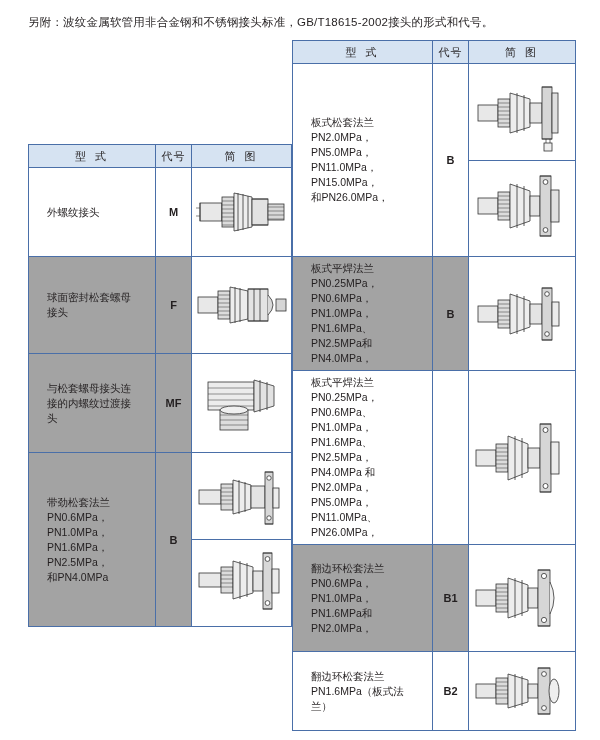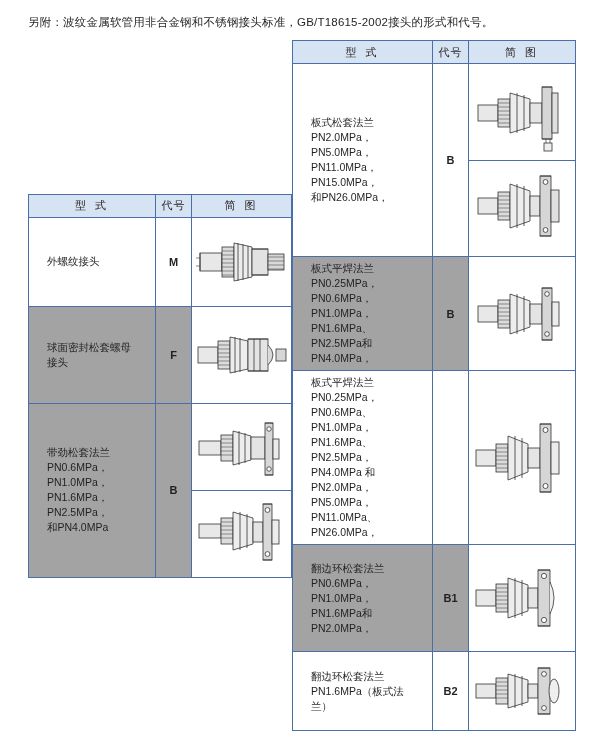--- a/index.html
+++ b/index.html
@@ -162,20 +162,39 @@
                   <path d="M54 14 L74 14 M54 46 L74 46 M60 14 L60 46 M66 14 L66 46"></path>
                   <path d="M74 20 q10 10 0 20" fill="#dadada"></path>
                   <rect x="82" y="24" width="10" height="12" fill="#d6d6d6"></rect>
                 </g>
               </svg>
             </div>
           </td>
         </tr>
 
 
+        <tr>
+          <td class="txt yellow" style="height:90px">与松套螺母接头连接的内螺纹过渡接头</td>
+          <td class="code yellow">MF</td>
+          <td class="fig">
+            <div class="figbox">
+              <svg width="92" height="66" viewBox="0 0 92 66">
+                <g fill="none" stroke="#333" stroke-width="0.8">
+                  <rect x="12" y="12" width="46" height="28" fill="#ececec"></rect>
+                  <path d="M12 18 h46 M12 24 h46 M12 30 h46 M12 36 h46" stroke-width="0.5"></path>
+                  <polygon points="58,10 78,16 78,36 58,42" fill="#e2e2e2"></polygon>
+                  <path d="M64 10 L64 42 M71 12 L71 40"></path>
+                  <rect x="24" y="40" width="28" height="20" fill="#dddddd"></rect>
+                  <path d="M24 45 h28 M24 50 h28 M24 55 h28" stroke-width="0.5"></path>
+                  <ellipse cx="38" cy="40" rx="14" ry="4" fill="#f0f0f0"></ellipse>
+                </g>
+              </svg>
+            </div>
+          </td>
+        </tr>
 
 
         <tr>
           <td class="txt yellow" style="height:165px; white-space:pre-line">带劲松套法兰
 PN0.6MPa，PN1.0MPa，
 PN1.6MPa，PN2.5MPa，
 和PN4.0MPa</td>
           <td class="code yellow">B</td>
           <td class="fig" style="padding:0">
             <div class="figbox" style="border-bottom:1px solid #4a6fa8; height:82px">

